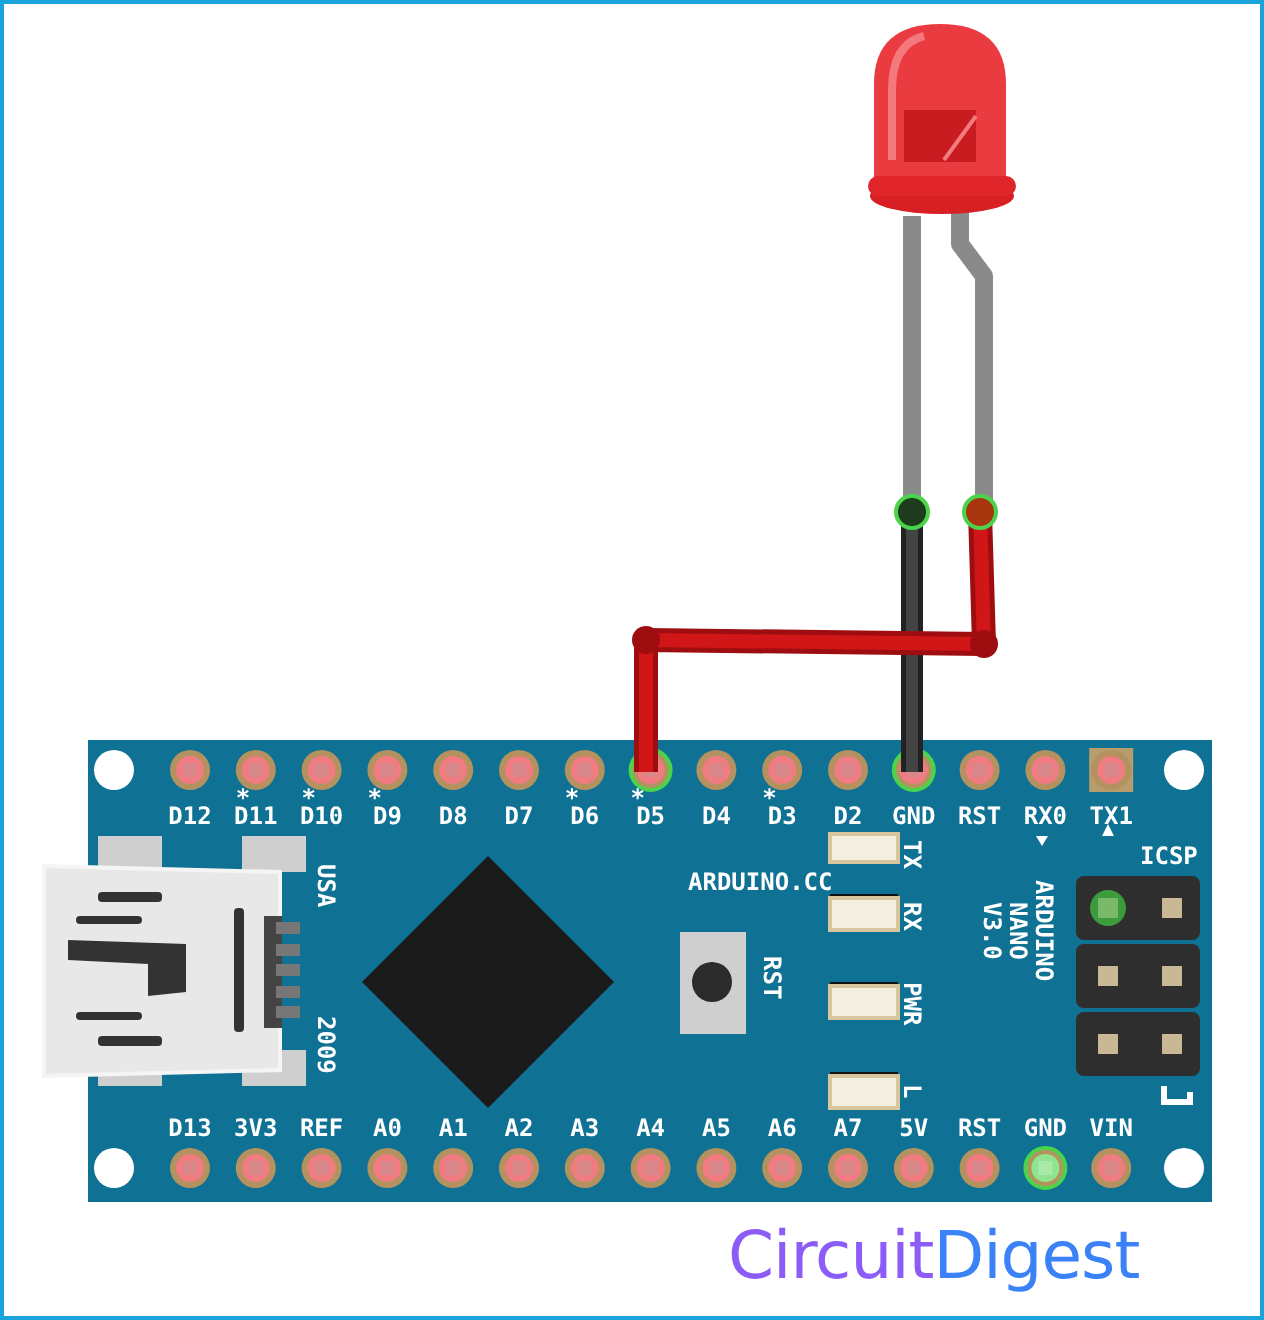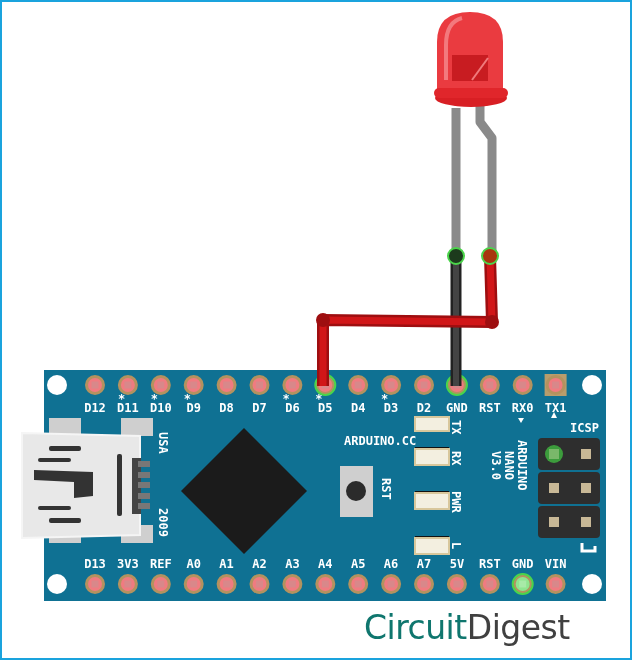--- a/index.html
+++ b/index.html
@@ -3,22 +3,22 @@
 <meta charset="utf-8">
 <style>
   html,body{margin:0;padding:0;background:#fff;}
   body{width:632px;height:660px;position:relative;overflow:hidden;font-family:"DejaVu Sans Mono",monospace;}
   .frame{position:absolute;left:0;top:0;width:630px;height:658px;border-left:2px solid #1aa3dd;border-top:2px solid #1aa3dd;box-sizing:border-box;pointer-events:none;}
   .frame-r{position:absolute;right:0;top:0;width:2px;height:660px;background:#1aa3dd;}
   .frame-b{position:absolute;left:0;bottom:0;width:632px;height:2px;background:#1aa3dd;}
   svg{position:absolute;left:0;top:0;}
   .pin-label{font-family:"DejaVu Sans Mono",monospace;font-weight:bold;font-size:12px;fill:#fff;}
   .logo{position:absolute;left:364px;top:608px;font-family:"DejaVu Sans","Liberation Sans",sans-serif;font-size:33px;letter-spacing:-0.5px;}
-  .logo .a{color:#0f766e;}
-  .logo .b{color:#404040;}
+  .logo .a{color:#8b5cf6;}
+  .logo .b{color:#3b82f6;}
 </style>
 </head>
 <body>
 
 <svg width="632" height="660" viewBox="0 0 632 660">
 
   <rect x="44" y="370" width="562" height="231" fill="#0f7193"></rect>
 
   <circle cx="57" cy="385" r="10" fill="#fff"></circle>
   <circle cx="592" cy="385" r="10" fill="#fff"></circle>

